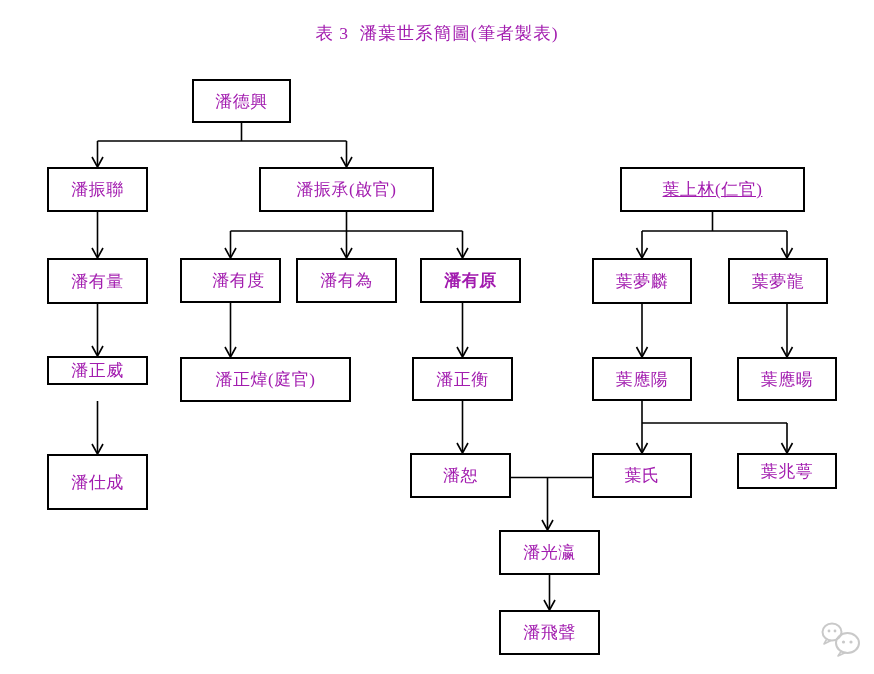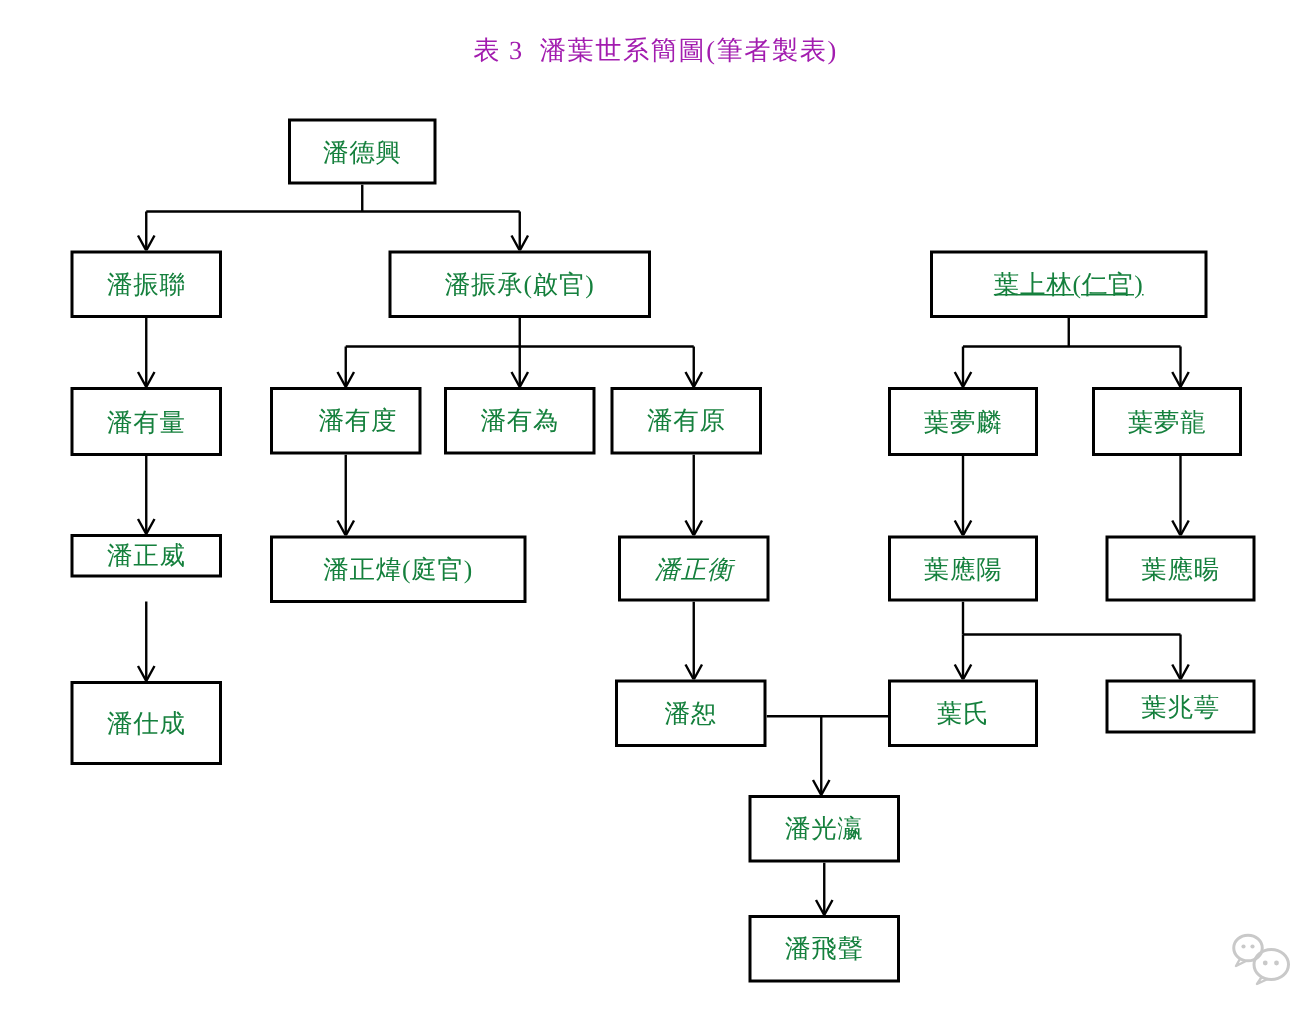--- a/index.html
+++ b/index.html
@@ -35,21 +35,21 @@
   }
   .node {
     position: absolute;
     box-sizing: border-box;
     border: 2px solid #000000;
     background: #ffffff;
     display: flex;
     align-items: center;
     justify-content: center;
     font-size: 17px;
-    color: #15803d;
+    color: #a21caf;
     letter-spacing: 0.5px;
     white-space: nowrap;
   }
   .watermark {
     position: absolute;
     right: 12px;
     bottom: 17px;
     display: flex;
     align-items: center;
     gap: 5px;
@@ -146,26 +146,26 @@
     </svg>
 
   <div id="node-layer">
       <div class="node" style="left: 192px; top: 79px; width: 99px; height: 44px;">潘德興</div>
       <div class="node" style="left: 47px; top: 167px; width: 101px; height: 45px;">潘振聯</div>
       <div class="node" style="left: 259px; top: 167px; width: 175px; height: 45px;">潘振承(啟官)</div>
       <div class="node" style="left: 620px; top: 167px; width: 185px; height: 45px; text-decoration: underline;">葉上林(仁官)</div>
       <div class="node" style="left: 47px; top: 258px; width: 101px; height: 46px;">潘有量</div>
       <div class="node" style="left: 180px; top: 258px; width: 101px; height: 45px; padding-left: 16px;">潘有度</div>
       <div class="node" style="left: 296px; top: 258px; width: 101px; height: 45px;">潘有為</div>
-      <div class="node" style="left: 407px; top: 258px; width: 101px; height: 45px;">潘有原</div>
+      <div class="node" style="left: 420px; top: 258px; width: 101px; height: 45px; font-weight: bold;">潘有原</div>
       <div class="node" style="left: 592px; top: 258px; width: 100px; height: 46px;">葉夢麟</div>
       <div class="node" style="left: 728px; top: 258px; width: 100px; height: 46px;">葉夢龍</div>
       <div class="node" style="left: 47px; top: 356px; width: 101px; height: 29px;">潘正威</div>
       <div class="node" style="left: 180px; top: 357px; width: 171px; height: 45px;">潘正煒(庭官)</div>
-      <div class="node" style="left: 412px; top: 357px; width: 101px; height: 44px; font-style: italic;">潘正衡</div>
+      <div class="node" style="left: 412px; top: 357px; width: 101px; height: 44px;">潘正衡</div>
       <div class="node" style="left: 592px; top: 357px; width: 100px; height: 44px;">葉應陽</div>
       <div class="node" style="left: 737px; top: 357px; width: 100px; height: 44px;">葉應暘</div>
       <div class="node" style="left: 47px; top: 454px; width: 101px; height: 56px;">潘仕成</div>
       <div class="node" style="left: 410px; top: 453px; width: 101px; height: 45px;">潘恕</div>
       <div class="node" style="left: 592px; top: 453px; width: 100px; height: 45px;">葉氏</div>
       <div class="node" style="left: 737px; top: 453px; width: 100px; height: 36px;">葉兆萼</div>
       <div class="node" style="left: 499px; top: 530px; width: 101px; height: 45px;">潘光瀛</div>
       <div class="node" style="left: 499px; top: 610px; width: 101px; height: 45px;">潘飛聲</div>
     </div>
 

